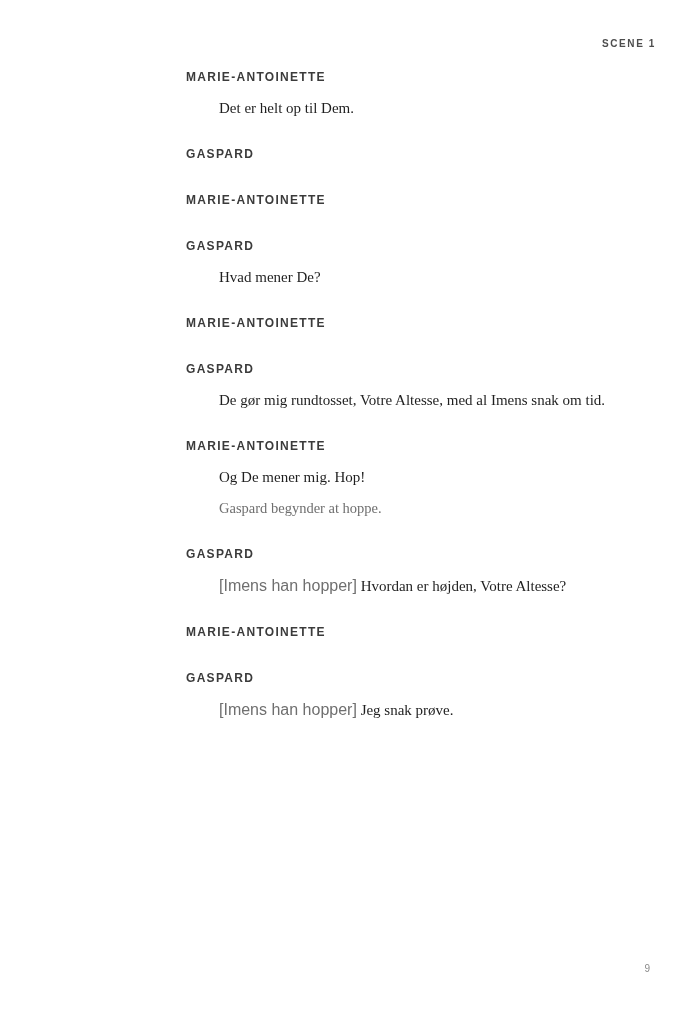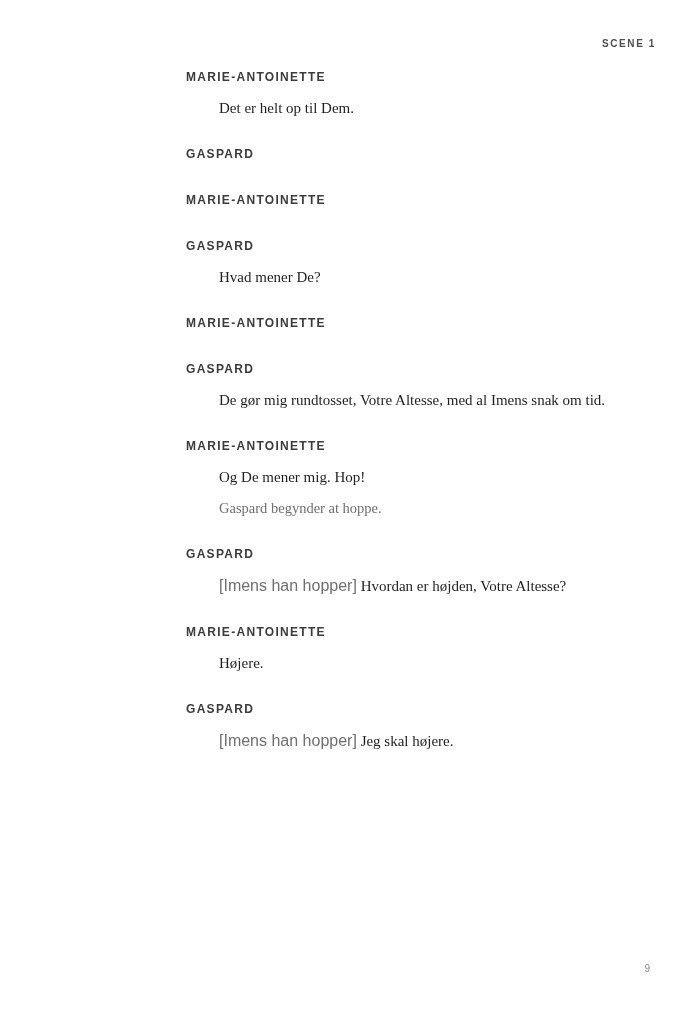--- a/index.html
+++ b/index.html
@@ -126,28 +126,25 @@
 
   <div class="speech-block">
     <div class="speaker-name">GASPARD</div>
     <div class="speech-lines">
           <div class="dialogue-line"><span class="inline-stage">[Imens han hopper]</span><span> Hvordan er højden, Votre Altesse?</span></div>
         </div>
   </div>
 
   <div class="speech-block">
     <div class="speaker-name">MARIE-ANTOINETTE</div>
-    <div class="speech-lines">
-          <div class="dialogue-line">Højere.</div>
-        </div>
   </div>
 
   <div class="speech-block">
     <div class="speaker-name">GASPARD</div>
     <div class="speech-lines">
-          <div class="dialogue-line"><span class="inline-stage">[Imens han hopper]</span><span> Jeg skal højere.</span></div>
+          <div class="dialogue-line"><span class="inline-stage">[Imens han hopper]</span><span> Jeg snak prøve.</span></div>
         </div>
   </div>
 </div>
 
   <div class="page-number">9</div>
 
 </div>
 
 </body></html>

